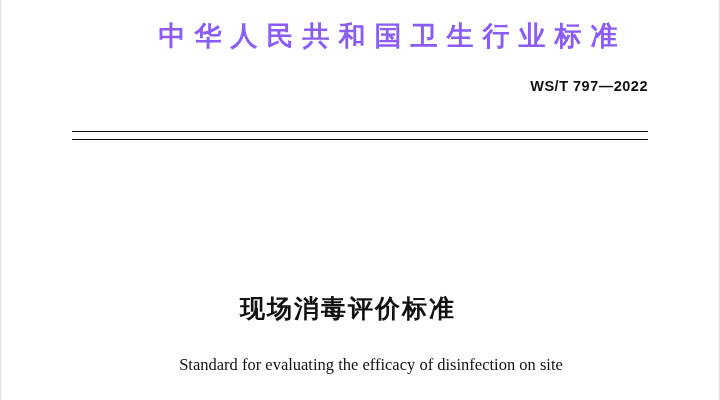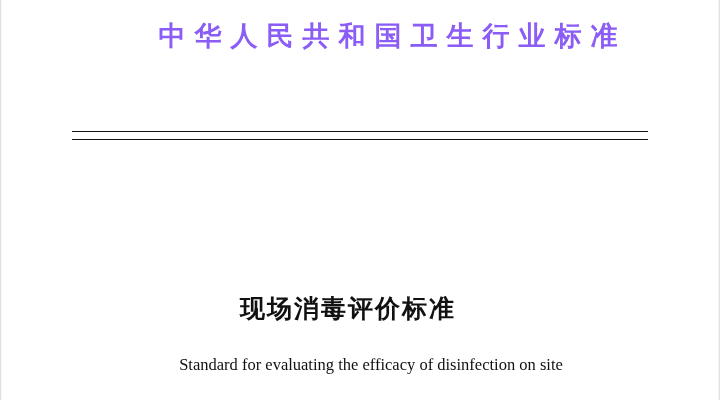--- a/index.html
+++ b/index.html
@@ -102,20 +102,21 @@
 </head>
 <body>
 
 <div class="page">
 
   <div class="edge-shadow-left"></div>
   <div class="edge-shadow-right"></div>
 
   <div class="header-title">中华人民共和国卫生行业标准</div>
 
+  <div class="std-number">WS/T 797—2022</div>
 
   <div class="rule rule-top"></div>
   <div class="rule rule-bottom"></div>
 
   <div class="main-title">现场消毒评价标准</div>
 
   <div class="sub-title">Standard for evaluating the efficacy of disinfection on site</div>
 
 </div>
 

